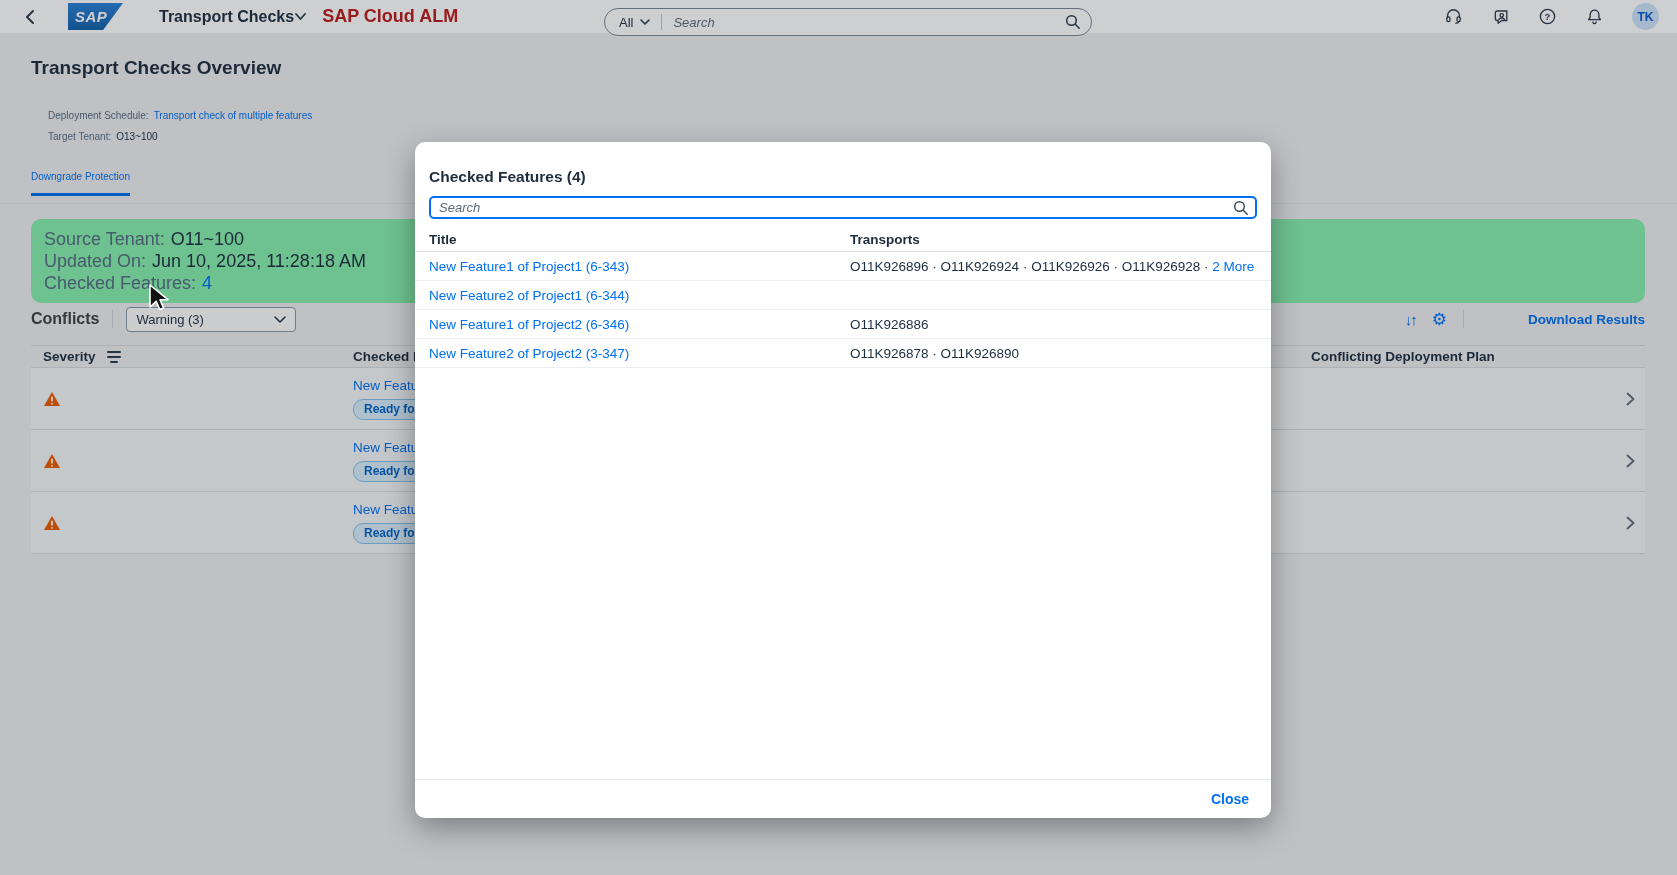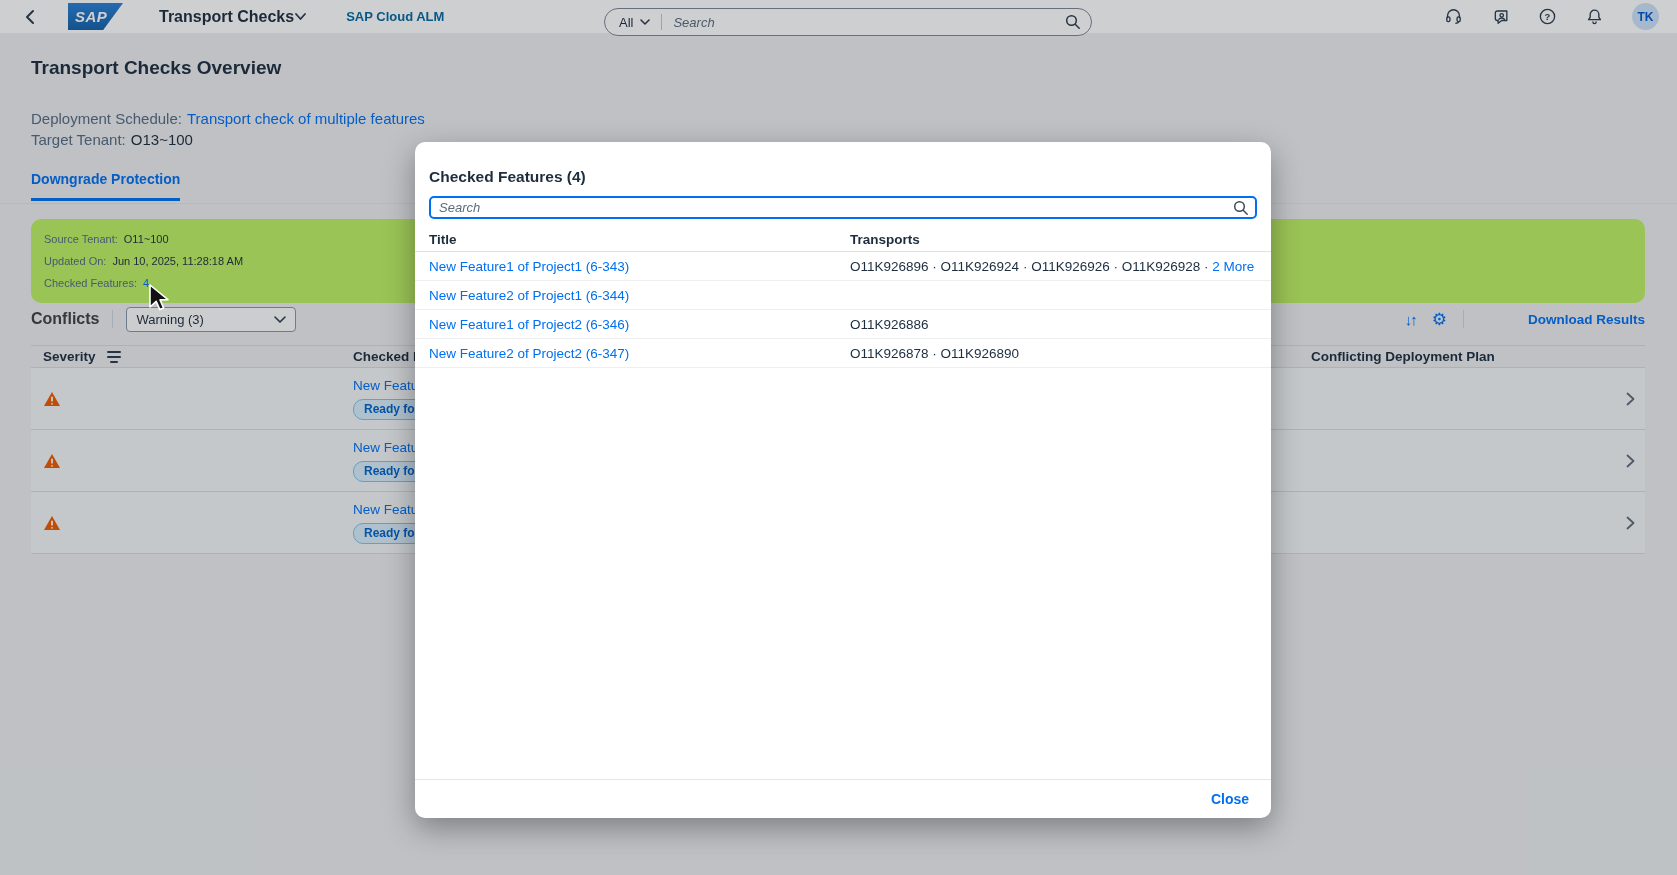--- a/index.html
+++ b/index.html
@@ -21,21 +21,21 @@
   .back-btn { display: flex; align-items: center; justify-content: center; width: 24px; height: 24px; cursor: pointer; color: #2b3b4d; }
   .sap-logo {
     width: 55px; height: 27px; margin-left: 12px;
     background: linear-gradient(180deg, #2a80d6 0%, #1261a8 100%);
     clip-path: polygon(0 0, 100% 0, 64% 100%, 0 100%);
     color: #fff; font-weight: 700; font-style: italic;
     font-size: 15px; line-height: 27px; padding-left: 7px; letter-spacing: 0.5px;
   }
   .app-title-wrap { display: flex; align-items: center; gap: 1px; margin-left: 22px; cursor: pointer; }
   .app-title { font-size: 16px; font-weight: 700; color: #1d2d3e; }
-  .app-subtitle { font-size: 13px; font-weight: 700; color: #0369a1; margin-left: 26px; }
+  .app-subtitle { font-size: 18px; font-weight: 700; color: #b91c1c; margin-left: 2px; }
   .chev { color: #2b3b4d; display: inline-flex; }
 
   .shell-search {
     position: absolute; left: 604px; top: 8px; width: 488px; height: 28px;
     background: #fff; border: 1px solid #7b8794; border-radius: 14px;
     display: flex; align-items: center; padding: 0 10px 0 14px; gap: 7px;
   }
   .shell-search .scope { font-size: 13px; color: #1d2d3e; }
   .shell-search .vdiv { width: 1px; height: 16px; background: #c2c8ce; margin: 0 4px; }
   .shell-search .ph { font-size: 13px; font-style: italic; color: #5b6b7b; flex: 1; }
@@ -44,37 +44,37 @@
   .shell-right { margin-left: auto; display: flex; align-items: center; gap: 28px; }
   .shell-icon { color: #2b3b4d; display: flex; align-items: center; cursor: pointer; }
   .avatar {
     width: 27px; height: 27px; border-radius: 50%; background: #cde4f9;
     color: #0057d2; font-size: 12px; font-weight: 700;
     display: flex; align-items: center; justify-content: center; cursor: pointer;
   }
 
   
   .page-title { position: absolute; left: 31px; top: 57px; font-size: 19px; font-weight: 700; color: #1d2d3e; }
-  .meta-line { position: absolute; left: 31px; font-size: 15px; color: #556b82; }
+  .meta-line { position: absolute; left: 48px; font-size: 10px; color: #556b82; }
   .meta-line.m1 { top: 110px; }
   .meta-line.m2 { top: 131px; }
   .meta-line .val { color: #1d2d3e; margin-left: 5px; }
   .meta-line a { color: #0070f2; margin-left: 5px; }
 
   .tabbar { position: absolute; left: 0; right: 0; top: 161px; height: 43px; border-bottom: 1px solid #e0e4e8; }
   .tab {
     position: absolute; left: 31px; top: 10px; padding-bottom: 11px;
-    font-size: 14px; font-weight: 700; color: #0070f2;
+    font-size: 10px; font-weight: 400; color: #0070f2;
     border-bottom: 3px solid #0070f2; cursor: pointer;
   }
 
   
   .info-panel {
     position: absolute; left: 31px; right: 32px; top: 219px; height: 84px;
-    background: #bef264; border-radius: 10px; padding: 9px 13px; font-size: 11px;
+    background: #86efac; border-radius: 10px; padding: 9px 13px; font-size: 18px;
   }
   .info-row { line-height: 22px; color: #556b82; }
   .info-row .val { color: #1d2d3e; margin-left: 6px; }
   .info-row a { color: #0070f2; margin-left: 6px; }
 
   
   .conf-toolbar {
     position: absolute; left: 31px; right: 32px; top: 303px; height: 32px;
     display: flex; align-items: center;
   }
@@ -375,21 +375,21 @@
     </div>
   </div>
   <div class="m-row">
     <div class="mc-title"><a>New Feature2 of Project1 (6-344)</a></div>
   </div>
   <div class="m-row">
     <div class="mc-title"><a>New Feature1 of Project2 (6-346)</a></div>
     <div class="mc-trans"><span>O11K926886</span></div>
   </div>
   <div class="m-row">
-    <div class="mc-title"><a>New Feature2 of Project2 (6-347)</a></div>
+    <div class="mc-title"><a>New Feature2 of Project2 (3-347)</a></div>
     <div class="mc-trans"><span>O11K926878 · O11K926890</span></div>
   </div>
 
   <div class="modal-footer">
     <button class="close-btn">Close</button>
   </div>
 </div>
 
 <svg class="cursor" width="22" height="30" viewBox="0 0 22 30">
   <path d="M3 2 L3 24 L9.2 18.4 L12.8 26.6 L16.6 24.9 L13 16.9 L21 16.6 Z" fill="#111" stroke="#fff" stroke-width="1.6" stroke-linejoin="round"></path>

